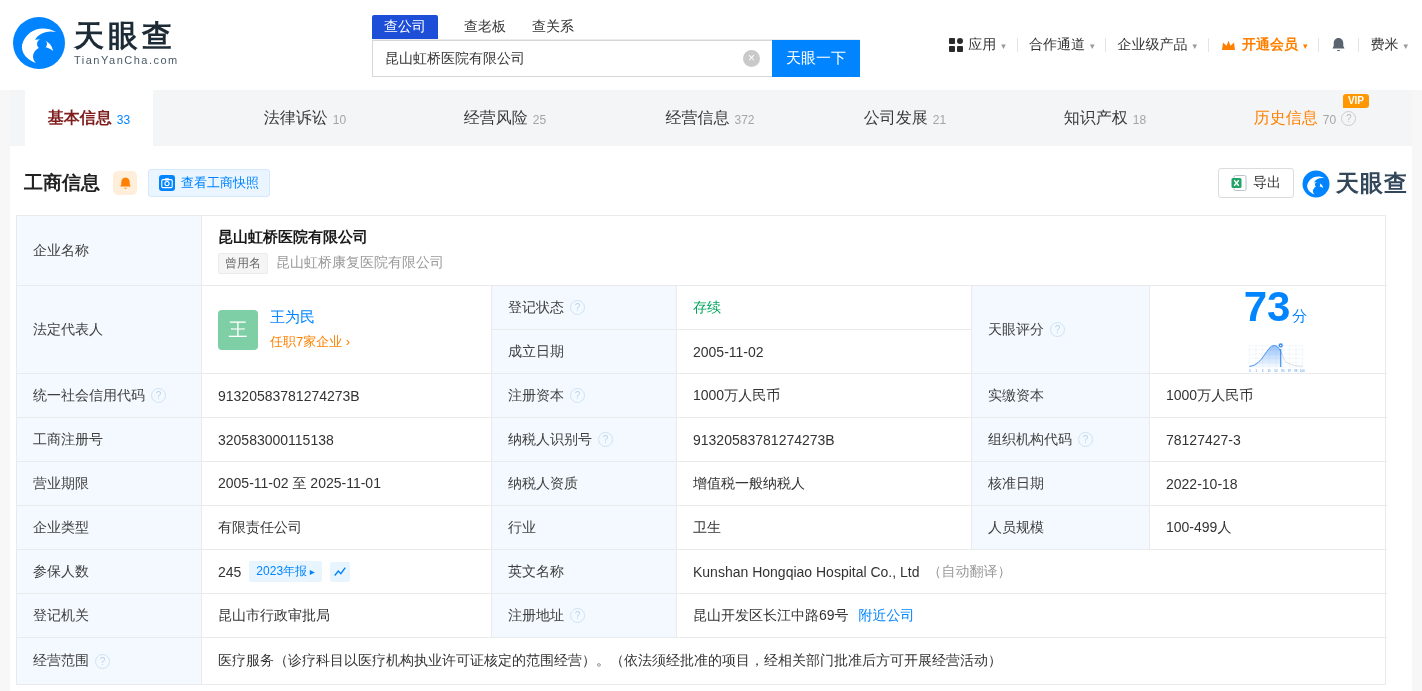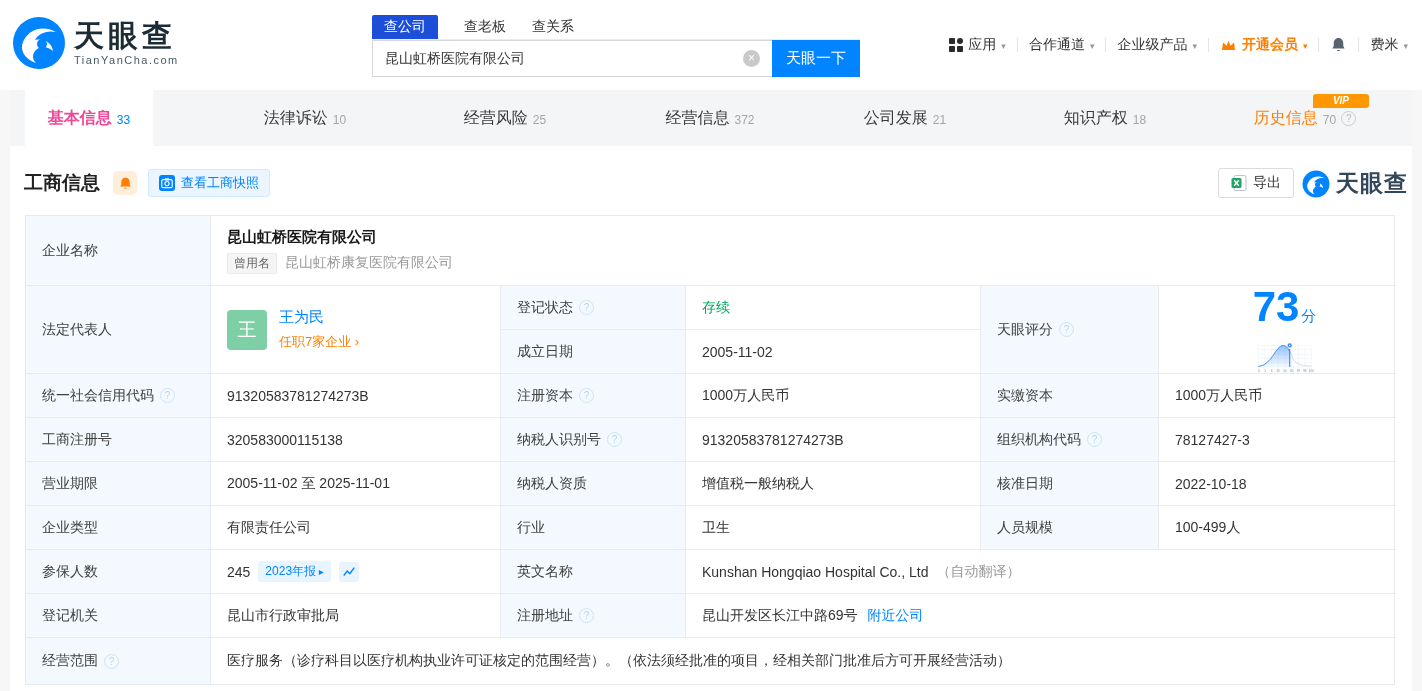--- a/index.html
+++ b/index.html
@@ -35,41 +35,41 @@
   .caret::before { content:"▾"; }
   .caret.orange { color:#ff8000; }
   .nav-sep { width:1px; height:14px; background:#e4e4e4; }
   .nav-vip { color:#ff8000; font-weight:bold; }
   
   .tabbar { position:absolute; left:10px; top:90px; width:1402px; height:56px; background:#f4f5f6; }
   .tab { position:absolute; top:0; height:56px; display:flex; align-items:center; justify-content:center; cursor:pointer; }
   .tab-label { font-size:16px; color:#3a3a3a; }
   .tab-count { font-size:12px; color:#a5a5a5; margin-left:5px; margin-top:3px; }
   .tab.active { background:#fff; }
-  .tab.active .tab-label { color:#ec4899; font-weight:bold;text-align:center; }
+  .tab.active .tab-label { color:#7f1d1d; font-weight:bold;text-align:center; }
   .tab.active .tab-count { color:#0084ff; }
   .tab.orange .tab-label { color:#ff8000; }
   .tab-vip { position:absolute; top:4px; right:26px; background:#ff9800; color:#fff; font-size:10px;
-    font-weight:bold; font-style:italic; padding:0 20px; height:14px; line-height:14px; border-radius:3px 3px 3px 0; }
+    font-weight:bold; padding:0 5px; height:14px; line-height:14px; border-radius:3px 3px 3px 0; }
   .q-gray { display:inline-block; width:15px; height:15px; border:1px solid #ccc; border-radius:50%;
     color:#bbb; font-size:10px; line-height:13px; text-align:center; margin-left:5px; cursor:pointer; }
   .q-gray::before { content:"?"; }
   
   .content { position:absolute; left:10px; top:146px; width:1402px; height:545px; background:#fff; }
   .sec-title { position:absolute; left:14px; top:24px; font-size:19px; font-weight:bold; color:#222; }
   .bell-badge { position:absolute; left:103px; top:25px; width:24px; height:24px; background:#ffeeda;
     border-radius:5px; display:flex; align-items:center; justify-content:center; cursor:pointer; }
   .snapshot-btn { position:absolute; left:138px; top:23px; height:28px; background:#eaf5ff; border:1px solid #d2e9ff;
     border-radius:3px; display:flex; align-items:center; gap:6px; padding:0 10px; color:#0084ff; font-size:13px; cursor:pointer; }
   .export-btn { position:absolute; left:1208px; top:22px; height:30px; background:#fff; border:1px solid #dcdcdc;
     border-radius:3px; display:flex; align-items:center; gap:6px; padding:0 12px; font-size:14px; color:#333; cursor:pointer; }
   .wm-logo { position:absolute; left:1292px; top:22px; display:flex; align-items:center; gap:6px; }
   .wm-text { font-size:23px; font-weight:bold; color:#33475a; letter-spacing:1px; }
   
-  .biz-table { position:absolute; left:15px; top:69px; width:1370px; display:grid;
+  .biz-table { position:absolute; left:6px; top:69px; width:1370px; display:grid;
     grid-template-columns:185px 290px 185px 295px 178px 237px;
     grid-template-rows:70px 44px 44px 44px 44px 44px 44px 44px 44px 46px;
     border:1px solid #e9eaeb; font-size:14px; background:#fff; }
   .c { border-right:1px solid #e9eaeb; border-bottom:1px solid #e9eaeb; display:flex; align-items:center;
     padding:0 16px; color:#333; overflow:hidden; }
   .lab { background:#f3f9fe; color:#404040; }
   .noR { border-right:none; }
   .noB { border-bottom:none; }
   .q { display:inline-block; width:15px; height:15px; border:1px solid #cfe3f3; border-radius:50%;
     color:#b9d4ea; font-size:10px; line-height:13px; text-align:center; margin-left:6px; cursor:pointer; flex:none; }

